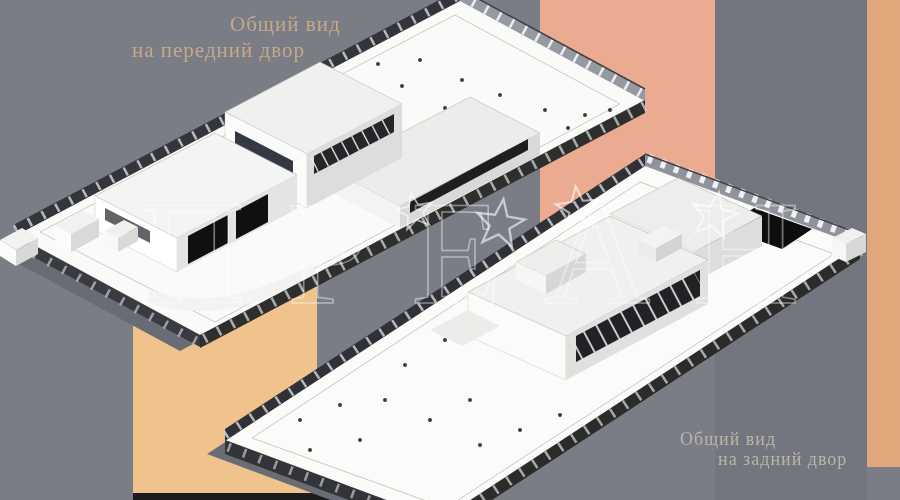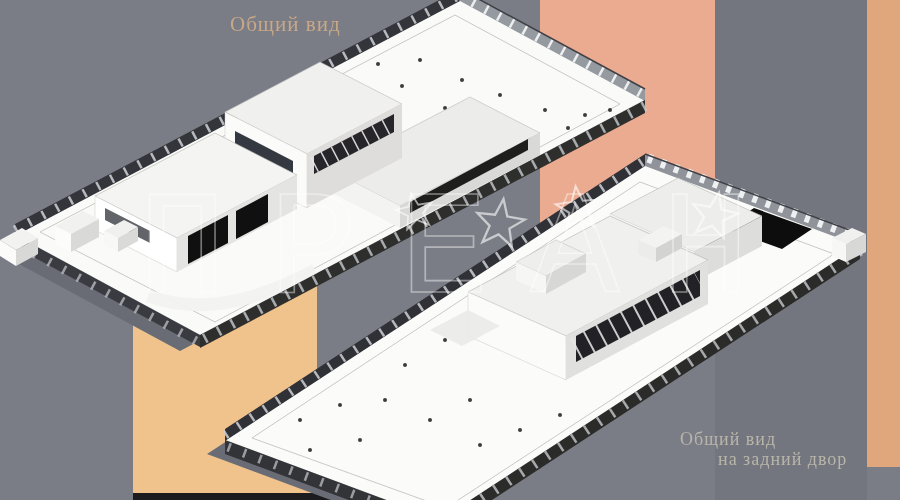--- a/index.html
+++ b/index.html
@@ -15,21 +15,21 @@
   .gray-panel{position:absolute; left:715px; top:0; width:152px; height:500px; background:rgba(0,0,0,0.05);}
   .bottom-bar{position:absolute; left:133px; top:493px; width:282px; height:7px; background:#1c1c1e;}
   .scene{position:absolute; left:0; top:0;}
   .caption{position:absolute; font-family:"Liberation Serif", serif; font-weight:normal; letter-spacing:1px; white-space:nowrap;}
   .caption-front-1{left:230px; top:12px; font-size:21px;}
   .caption-front-2{left:132px; top:38px; font-size:21px;}
   .caption-back-1{left:680px; top:429px; font-size:18px;}
   .caption-back-2{left:718px; top:449px; font-size:18px;}
   .watermark{
     position:absolute; left:138px; top:178px; width:720px;
-    font-family:Liberation Mono, monospace;
+    font-family:Liberation Serif, serif;
     font-size:148px; line-height:150px; letter-spacing:42px;
     color:transparent; -webkit-text-stroke:1.6px rgba(255,255,255,0.85);
     opacity:0.5; pointer-events:none; white-space:nowrap;
   }
   .stars{position:absolute; left:0; top:0; pointer-events:none;}
 </style>
 </head>
 <body>
 
 <div class="canvas" style="background: rgb(122, 125, 134);">
@@ -200,15 +200,16 @@
       </g>
       <g transform="translate(714,216) rotate(12)">
         <polygon points="0,-24 5.9,-8.1 22.8,-7.4 9.5,3.1 14.1,19.4 0,10 -14.1,19.4 -9.5,3.1 -22.8,-7.4 -5.9,-8.1"></polygon>
       </g>
     </g>
   </svg>
 
   <div class="watermark">ПРЕАН</div>
 
   <div class="caption caption-front-1" style="color: rgb(201, 168, 135);">Общий вид</div>
+  <div class="caption caption-front-2" style="color: rgb(201, 168, 135);">на передний двор</div>
   <div class="caption caption-back-1" style="color: rgb(185, 181, 169);">Общий вид</div>
   <div class="caption caption-back-2" style="color: rgb(185, 181, 169); text-align: right;">на задний двор</div>
 </div>
 
 </body></html>

